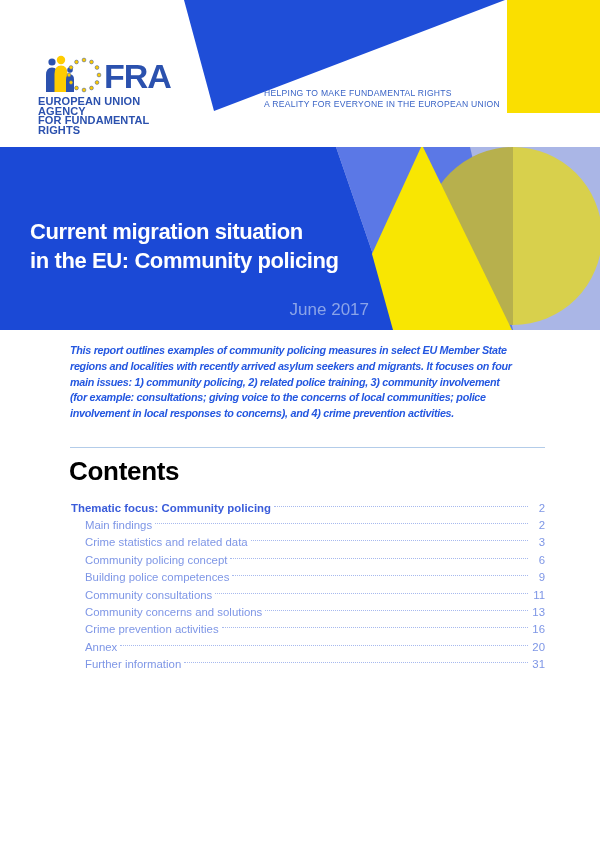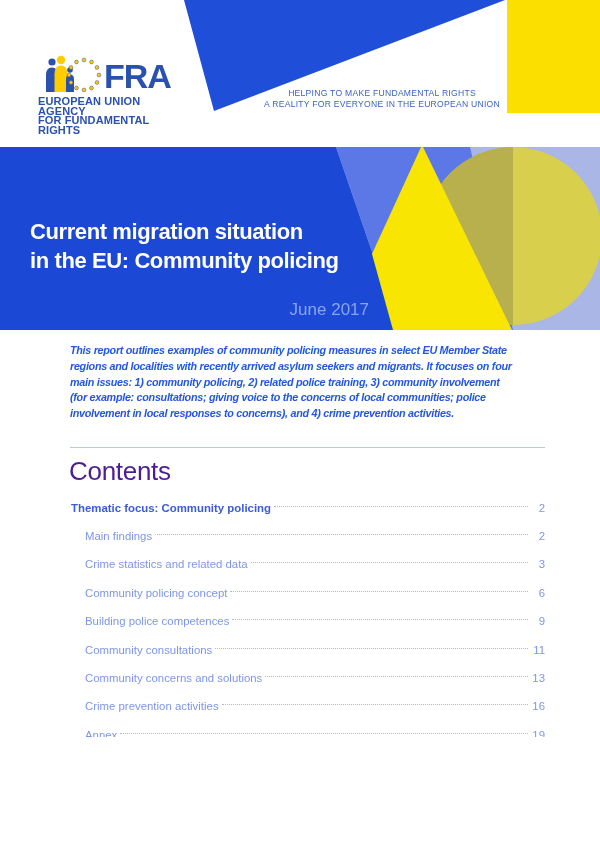--- a/index.html
+++ b/index.html
@@ -3,43 +3,43 @@
 <meta charset="utf-8">
 <style>
   html,body{margin:0;padding:0;background:#ffffff;}
   .page{position:relative;width:600px;height:737px;background:#ffffff;overflow:hidden;
         font-family:"Liberation Sans",sans-serif;}
 
   
   .hdr-shapes{position:absolute;top:0;left:0;}
   .logo{position:absolute;left:36px;top:55px;width:150px;}
   .logo-sub{color:#2b51ae;font-weight:700;font-size:11px;line-height:9.6px;letter-spacing:0.1px;margin-left:2px;}
-  .tagline{position:absolute;top:88px;right:100px;text-align:center;
+  .tagline{position:absolute;top:88px;right:100px;text-align:left;
            color:#3a64c6;font-size:8.6px;line-height:11px;font-weight:400;letter-spacing:0.25px;}
 
   
   .banner{position:absolute;top:147px;left:0;width:600px;height:183px;}
   .banner svg{position:absolute;top:0;left:0;}
   .banner-title{position:absolute;left:30px;top:70px;color:#ffffff;font-weight:700;
                 font-size:22px;line-height:29px;letter-spacing:-0.4px;}
   .banner-date{position:absolute;top:153px;right:231px;color:#8ba4e8;font-weight:400;font-size:17px;}
 
   
   .intro{position:absolute;left:70px;top:343px;width:442px;color:#2457e0;
          font-weight:700;font-style:italic;font-size:10.8px;line-height:15.8px;letter-spacing:-0.3px;}
 
   .rule{position:absolute;left:70px;top:447px;width:475px;height:1px;background:#b3cce9;}
 
   
-  .contents-heading{position:absolute;left:69px;top:456px;color:#4c1d95;font-size:26px;font-weight:400;letter-spacing:-0.3px;}
+  .contents-heading{position:absolute;left:69px;top:456px;color:#000000;font-size:26px;font-weight:700;letter-spacing:-0.3px;}
   .toc{position:absolute;left:71px;top:499px;width:474px;}
   .toc-row{display:flex;align-items:center;height:17.4px;font-size:11.4px;color:#7e96e6;}
   .toc-row .label{white-space:nowrap;}
   .toc-row.bold .label{color:#3a5cda;font-weight:700;}
-  .toc-row.sub{padding-left:14px;margin-top:11px;}
+  .toc-row.sub{padding-left:14px;}
   .leader{flex:1;border-bottom:1px dotted #a7b9ee;margin:0 3px 3px 3px;min-width:10px;}
   .pagenum{text-align:right;min-width:14px;}
 
   
   .footer{position:absolute;top:807px;left:420px;width:180px;height:18px;}
   .footer-page{position:absolute;top:3px;right:29px;color:#333322;font-size:9px;font-weight:700;}
 </style>
 </head>
 <body>
 
@@ -144,21 +144,21 @@
       <span class="pagenum">13</span>
     </div>
     <div class="toc-row sub">
       <span class="label">Crime prevention activities</span>
       <span class="leader"></span>
       <span class="pagenum">16</span>
     </div>
     <div class="toc-row sub">
       <span class="label">Annex</span>
       <span class="leader"></span>
-      <span class="pagenum">19</span>
+      <span class="pagenum">20</span>
     </div>
     <div class="toc-row sub">
       <span class="label">Further information</span>
       <span class="leader"></span>
       <span class="pagenum">31</span>
     </div>
   </div>
 
   <div class="footer">
     <svg width="180" height="18" viewBox="0 0 180 18" fill="#f8e602">

